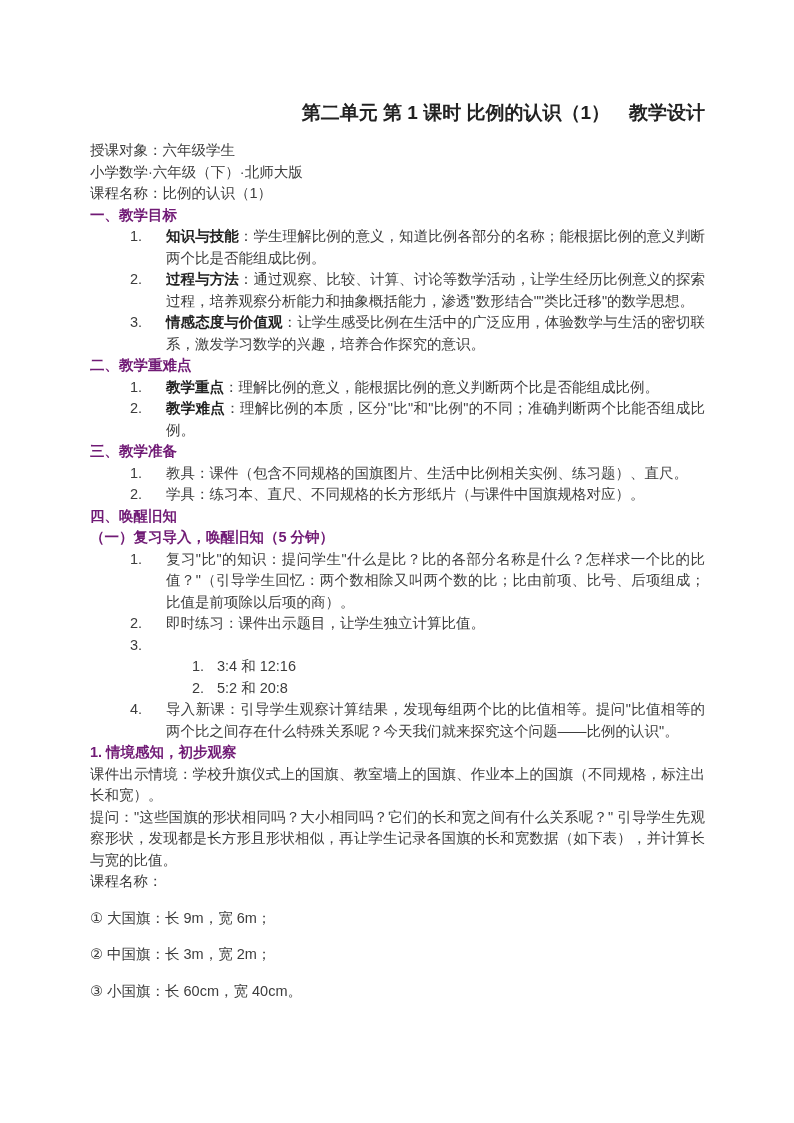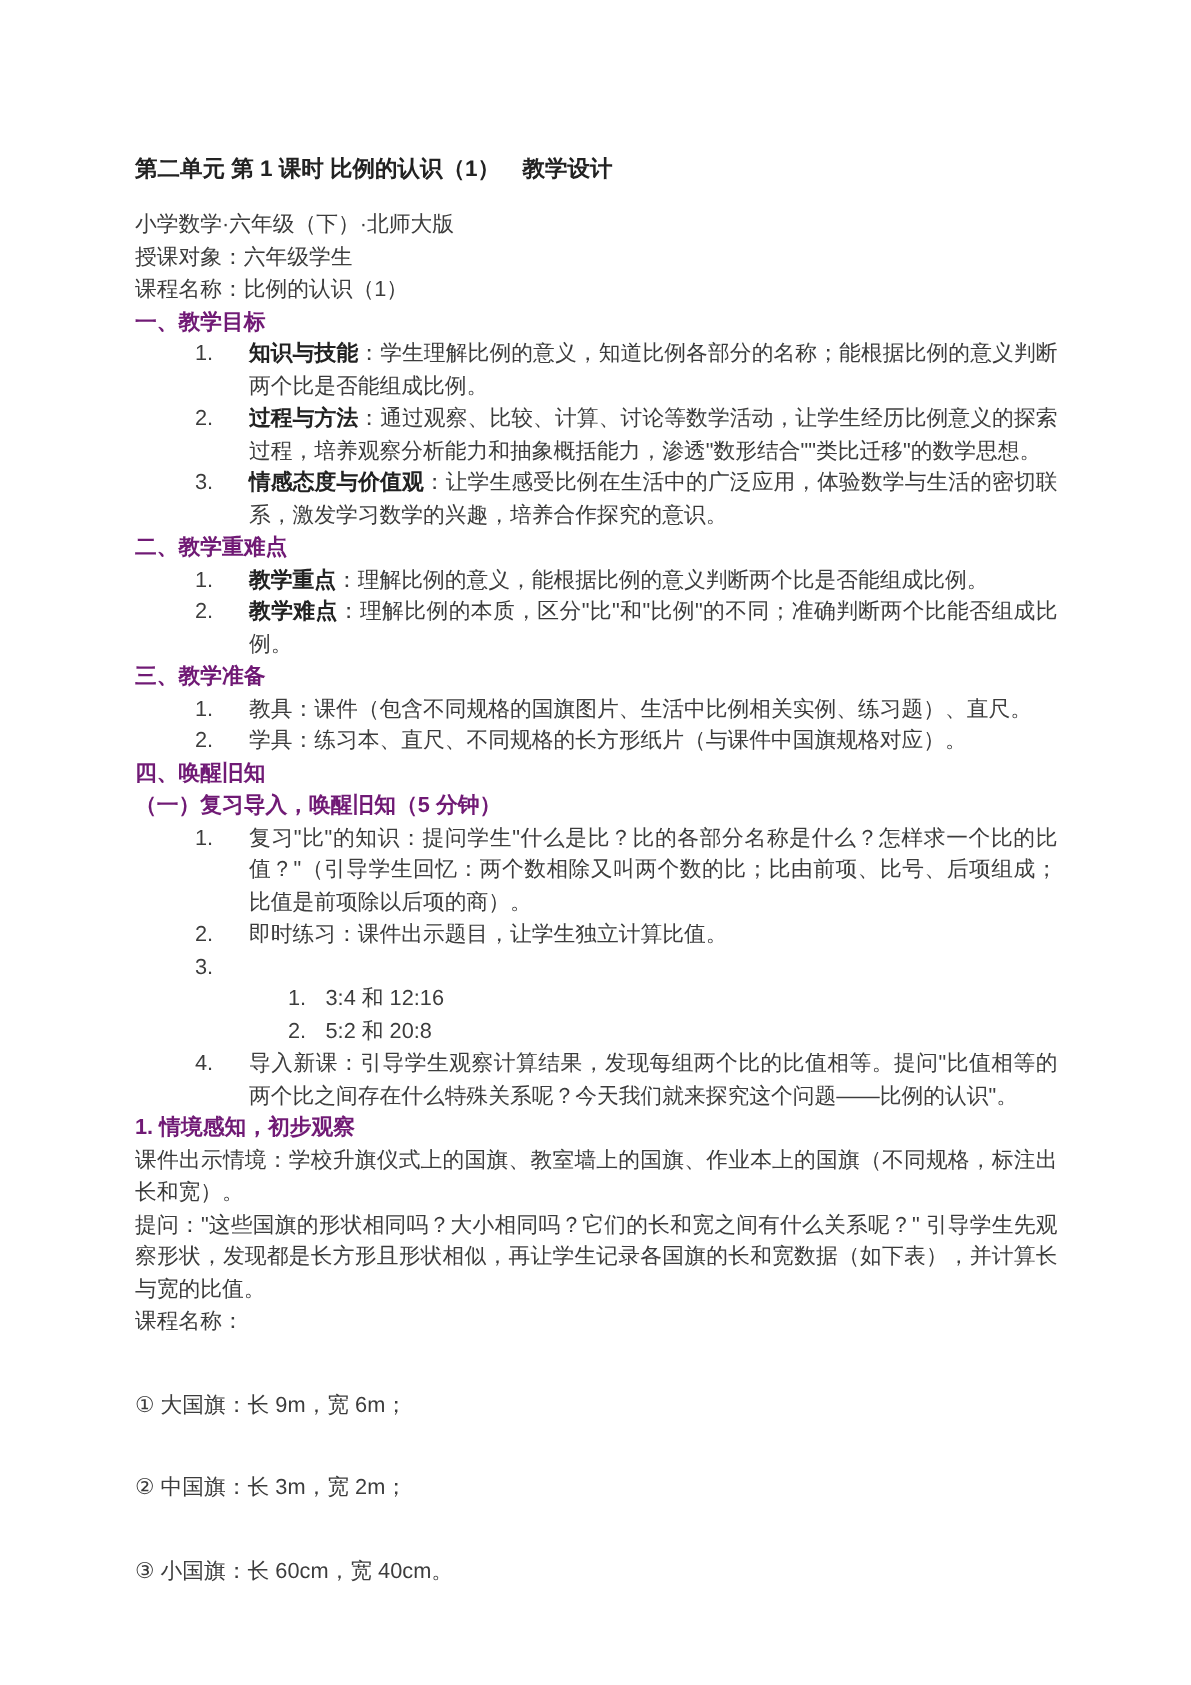--- a/index.html
+++ b/index.html
@@ -13,25 +13,25 @@
     box-sizing: border-box;
     background: #ffffff;
     padding: 99px 89px 0 90px;
     font-family: "Liberation Sans", "DejaVu Sans", sans-serif;
     font-size: 14.5px;
     line-height: 21.5px;
     color: #3c3c3c;
     overflow: hidden;
   }
   .doc-title {
-    font-size: 15px;
+    font-size: 19px;
     line-height: 28px;
     font-weight: bold;
     color: #222222;
-    text-align: left;
+    text-align: right;
     margin: 0 0 13px 0;
     white-space: pre-wrap;
   }
   .line {
     margin: 0;
     text-align: justify;
   }
   .heading {
     font-weight: bold;
     color: #701a75;
@@ -49,32 +49,32 @@
   }
   .li.li2 .num {
     flex: 0 0 25px;
     margin-left: 102px;
   }
   .lead {
     font-weight: bold;
     color: #222222;
   }
   .example {
-    margin-top: 34px;
+    margin-top: 15px;
   }
 </style>
 </head>
 <body>
 
 <div class="page">
 
   <div class="doc-title">第二单元 第 1 课时 比例的认识（1）　教学设计</div>
 
+  <div class="line">授课对象：六年级学生</div>
   <div class="line">小学数学·六年级（下）·北师大版</div>
-  <div class="line">授课对象：六年级学生</div>
   <div class="line">课程名称：比例的认识（1）</div>
 
   <div class="line heading">一、教学目标</div>
 
   <div class="li">
     <span class="num">1.</span>
     <span class="li-body"><span class="lead">知识与技能</span><span>：学生理解比例的意义，知道比例各部分的名称；能根据比例的意义判断两个比是否能组成比例。</span></span>
   </div>
   <div class="li">
     <span class="num">2.</span>

